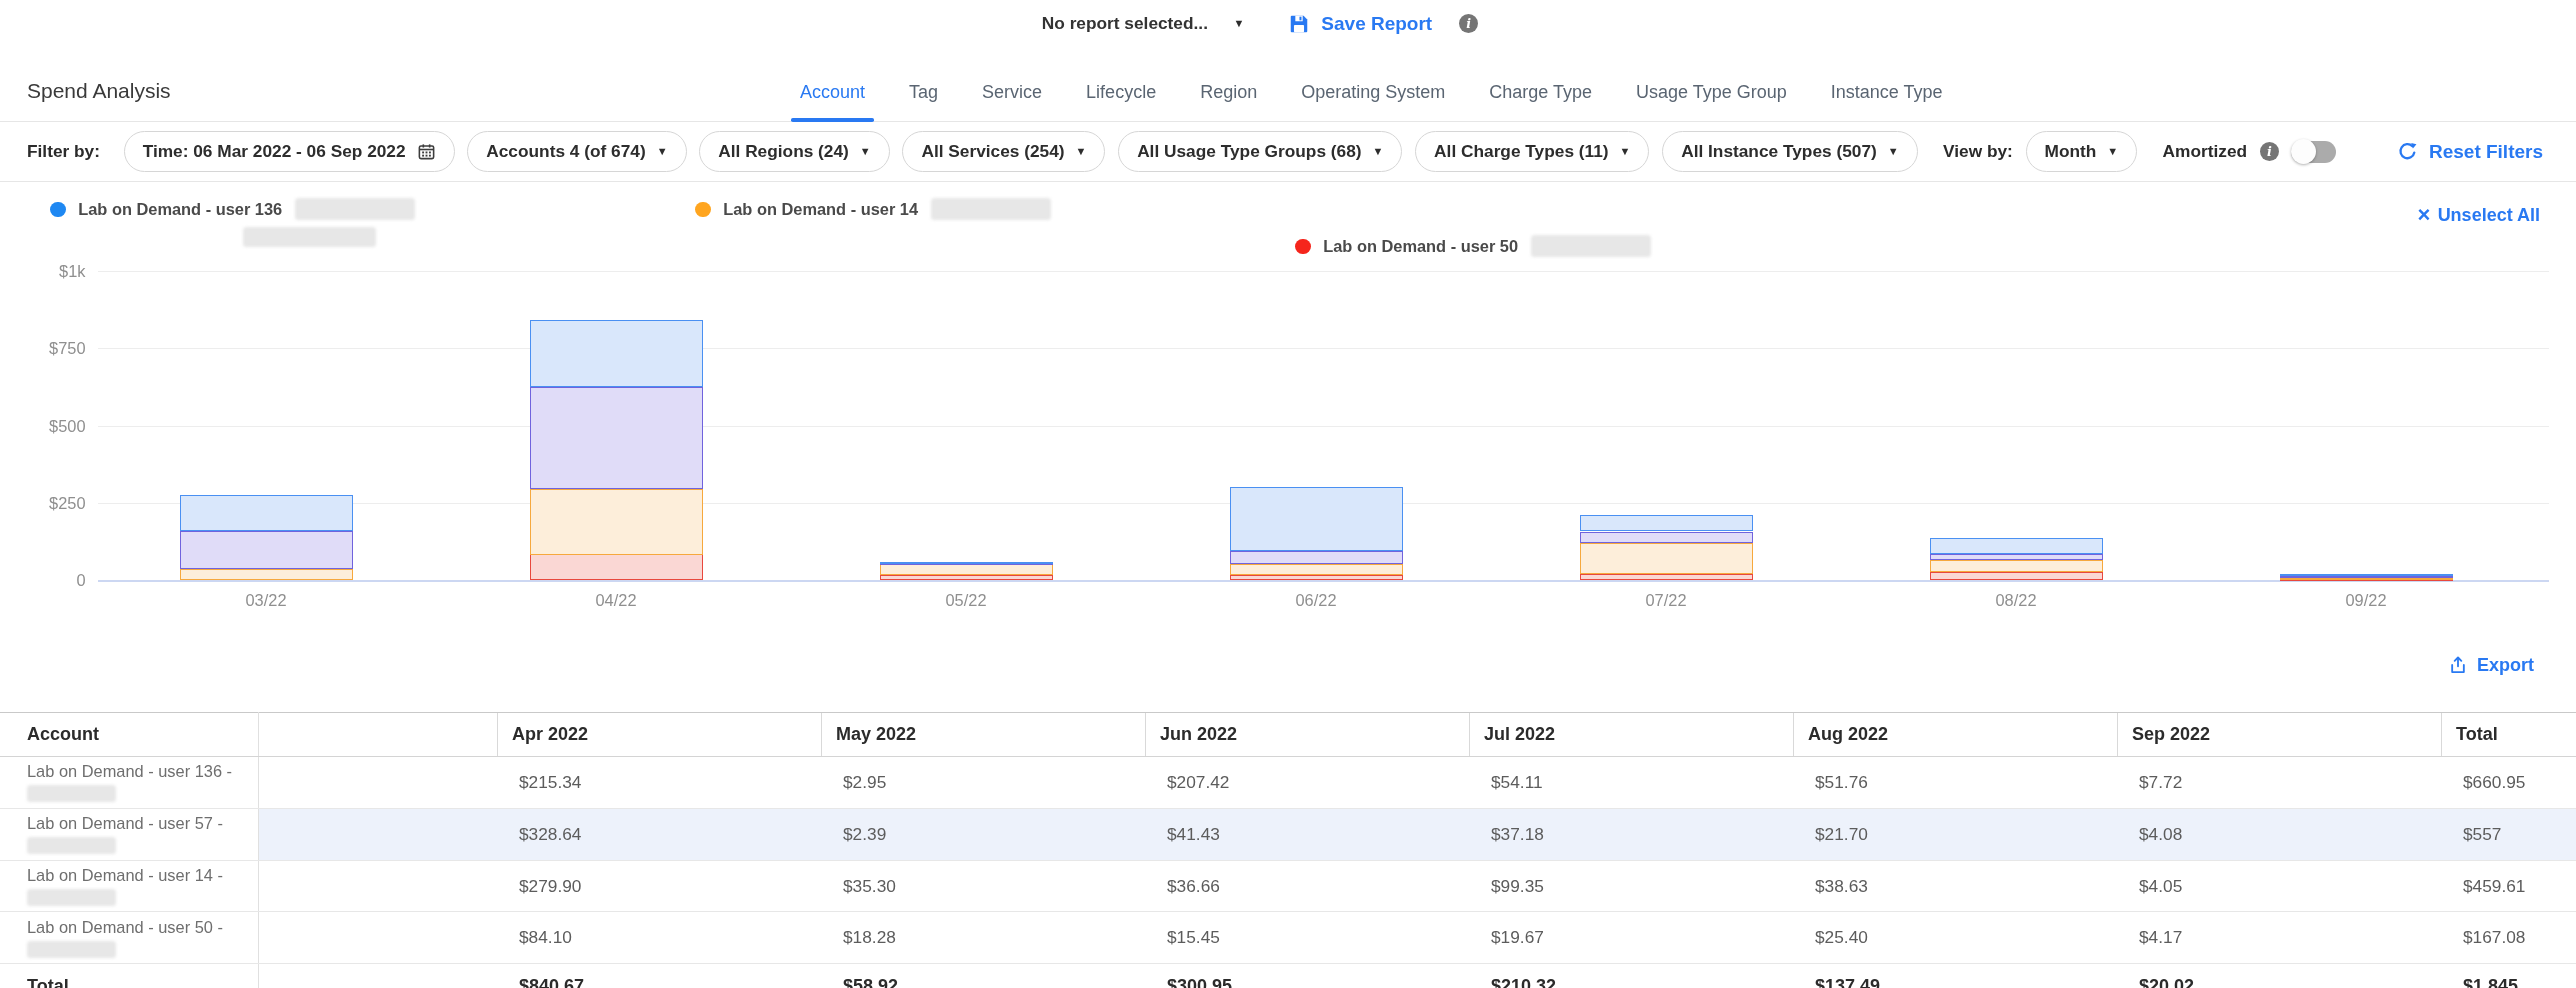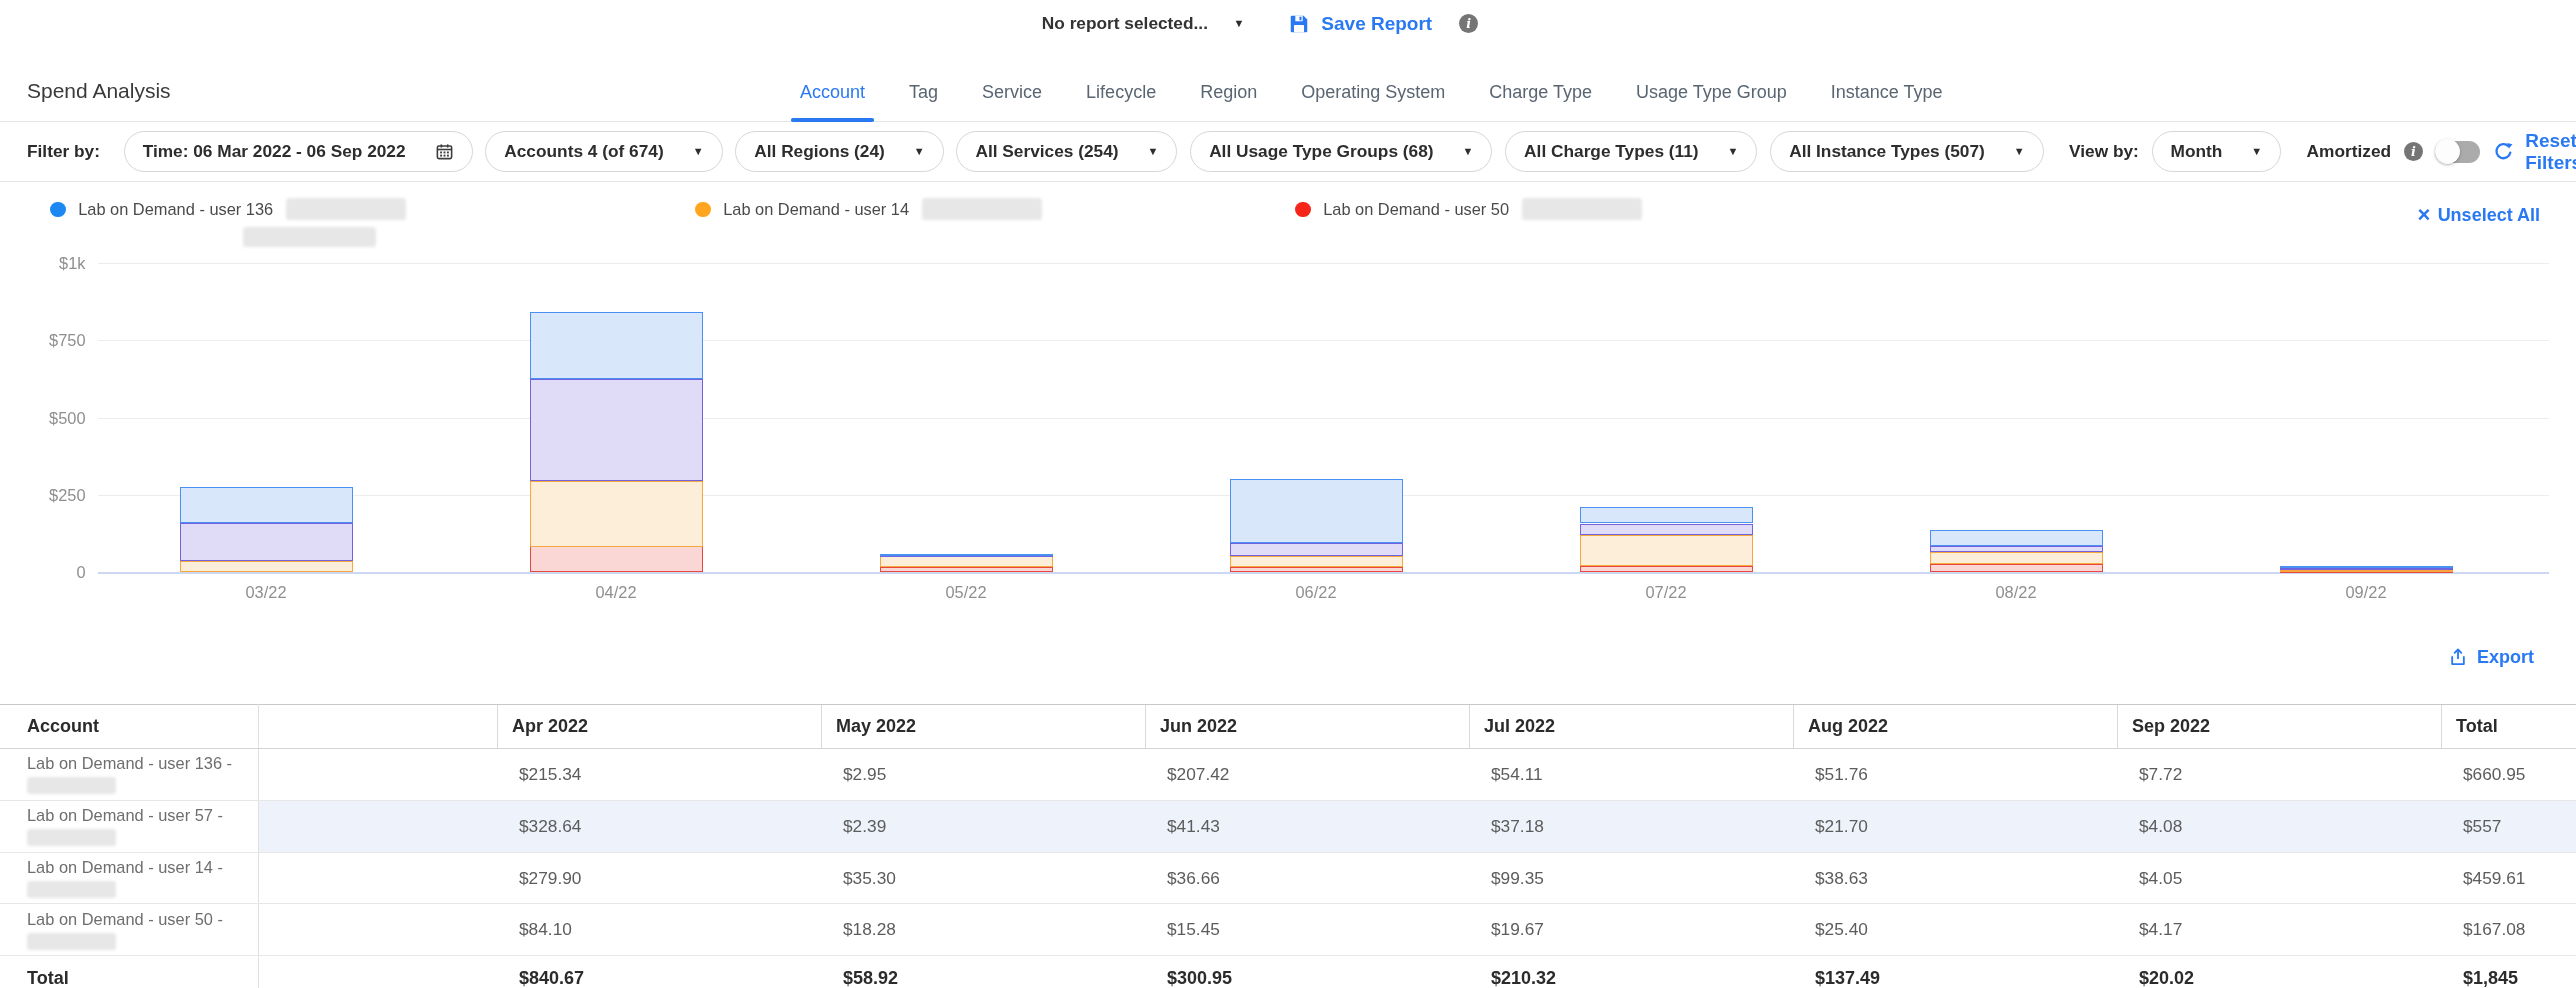--- a/index.html
+++ b/index.html
@@ -19,21 +19,21 @@
   .page-title { font-size:21px; color:#3a3a3a; padding-bottom:18px; }
   .tabs { position:absolute; left:800px; bottom:0; display:flex; gap:44px; align-items:flex-end; }
   .tab { font-size:18px; color:#5a6572; padding-bottom:18px; position:relative; cursor:pointer; white-space:nowrap; }
   .tab.active { color:var(--accent); }
   .tab.active::after { content:""; position:absolute; left:-9px; right:-9px; bottom:-0.9px; height:3.6px; background:var(--accent); border-radius:1.8px; }
 
   
   .filter-row { height:60px; border-bottom:0.9px solid #e6e6e6; display:flex; align-items:center; padding:0 33px 0 27px; gap:12.7px; }
   .filter-label, .viewby-label, .amortized-label { font-weight:700; font-size:17.3px; white-space:nowrap; }
   .filter-label { margin-right:11px; }
-  .pill { display:flex; align-items:center; gap:29px; height:41px; padding:0 18px; border:1.4px solid #d6d6d6; border-radius:21px;
+  .pill { display:flex; align-items:center; gap:11px; height:41px; padding:0 18px; border:1.4px solid #d6d6d6; border-radius:21px;
     background:#fff; font-weight:700; font-size:17.3px; color:#2d2d2d; cursor:pointer; white-space:nowrap; }
   .viewby-label { margin-left:12.7px; }
   .amortized-group { display:flex; align-items:center; gap:12.7px; margin-left:12.7px; }
   .toggle { width:45px; height:22px; border-radius:11px; background:#ababab; position:relative; cursor:pointer; }
   .toggle .knob { position:absolute; left:-0.9px; top:-1.8px; width:25.5px; height:25.5px; border-radius:50%; background:#fdfdfd;
     box-shadow:0 0.9px 2.7px rgba(0,0,0,.3); }
   .reset-btn { margin-left:auto; display:flex; align-items:center; gap:11px; color:var(--accent); font-weight:700; font-size:19px; cursor:pointer; }
 
   
   .legend-row { position:relative; min-height:71px; padding:16.4px 27px 3.6px 50px; display:flex; }
@@ -177,37 +177,37 @@
       <svg viewBox="0 0 24 24" width="21" height="21">
           <path d="M19.8 13.2A8 8 0 1 1 17.6 6" fill="none" stroke="#2979f2" stroke-width="2.6" stroke-linecap="round"></path>
           <polygon points="16.2,2.2 22.2,3.6 18.2,8.6" fill="#2979f2"></polygon>
         </svg>
     </span>
     <span>Reset Filters</span>
   </span>
 </div>
 
 <div class="legend-row">
-  <span id="legend-items" style="display:flex;">
+  <span id="legend-items" style="display:flex;font-weight:bold;">
       <span class="legend-item" style="width: 645px;">
         <span class="legend-line">
           <span class="dot" style="background: rgb(30, 136, 242);"></span>
           <span class="legend-label">Lab on Demand - user 136</span>
           <span class="blur-box"></span>
         </span>
         <span class="blur-box blur-second"></span>
       </span>
       <span class="legend-item" style="width: 600px;">
         <span class="legend-line">
           <span class="dot" style="background: rgb(255, 165, 31);"></span>
           <span class="legend-label">Lab on Demand - user 14</span>
           <span class="blur-box"></span>
         </span>
       </span>
-      <span class="legend-item" style="width: 600px;">
+      <span class="legend-item" style="width: 600px; margin-top: 37px;">
         <span class="legend-line">
           <span class="dot" style="background: rgb(245, 37, 28);"></span>
           <span class="legend-label">Lab on Demand - user 50</span>
           <span class="blur-box"></span>
         </span>
       </span>
     </span>
   <span class="unselect">
     <span class="close-x">×</span>
     <span>Unselect All</span>

